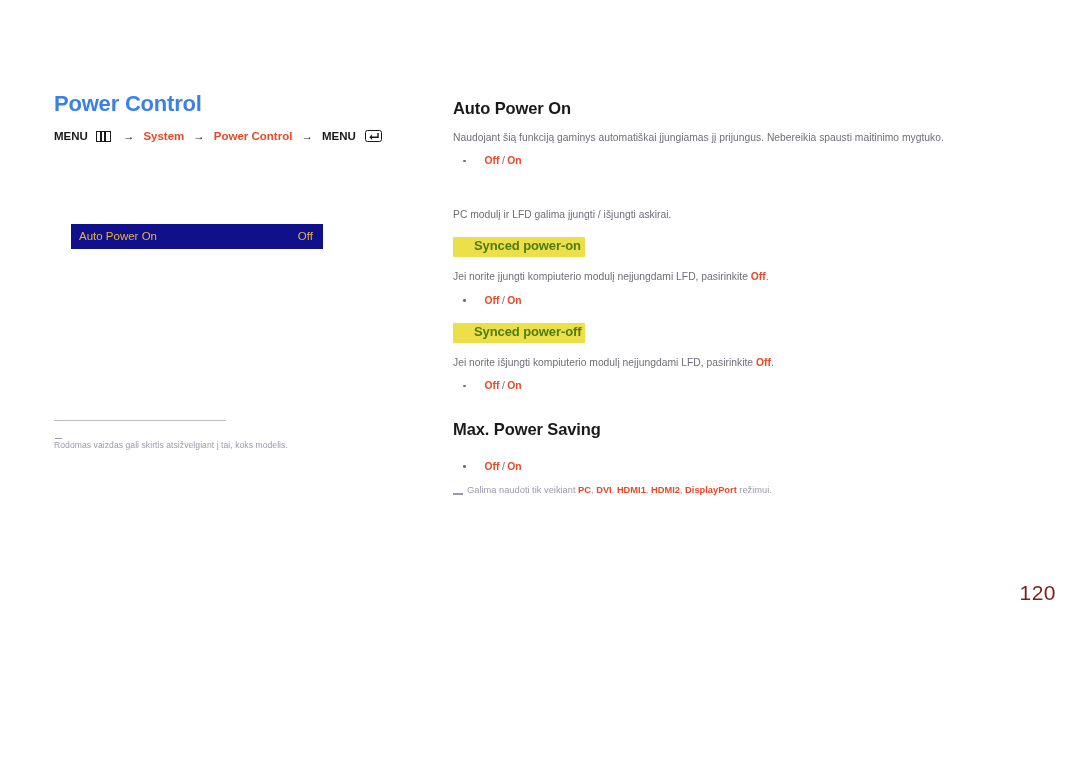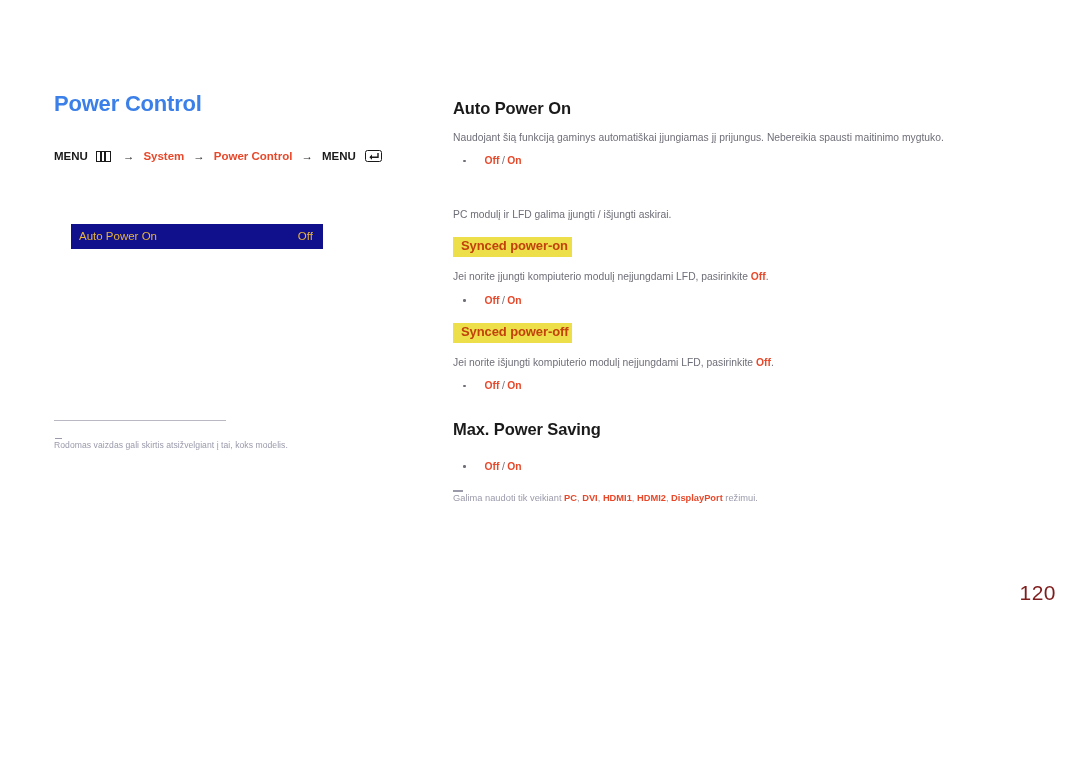--- a/index.html
+++ b/index.html
@@ -29,21 +29,21 @@
 
   .section-title {
     font-size: 22px;
     font-weight: bold;
     color: #3b7fe8;
     letter-spacing: -0.2px;
     line-height: 1.1;
   }
 
   .menu-path {
-    margin-top: 34px;
+    margin-top: 14px;
     font-size: 11.5px;
     font-weight: bold;
     color: #1a1a1a;
     white-space: nowrap;
     display: flex;
     align-items: flex-end;
     gap: 4px;
   }
   .menu-path .mp-black { color: #1a1a1a; font-weight: bold; }
   .menu-path .mp-red   { color: #e8482a; font-weight: bold; }
@@ -172,34 +172,33 @@
     flex: none;
     transform: translateY(-2px);
   }
   .opt-on, .opt-off { color: #e8482a; font-weight: bold; font-size: 10.3px; }
   .opt-sep { color: #6e6e78; padding: 0 2.5px; font-size: 10.3px; }
 
   .h3-hl {
     display: inline-block;
     font-size: 13px;
     font-weight: bold;
-    color: #c2410c;
+    color: #4d7c0f;
     background: #ecdf4a;
-    padding: 2px 4px 3px 8px;
+    padding: 2px 4px 3px 21px;
     letter-spacing: -0.1px;
     line-height: 1.15;
   }
 
   .note-right {
     display: flex;
-    align-items: flex-start;
+    align-items: center;
     font-size: 9.3px;
     color: #9a9aab;
     line-height: 1.45;
-    flex-direction: column;
   }
   .note-right .nr-dash {
     display: inline-block;
     width: 10px;
     height: 1.2px;
     background: #9a9aab;
     margin: 6px 4px 0 0;
     flex: none;
   }
   .note-right .hl-red { color: #e8482a; font-weight: bold; }

